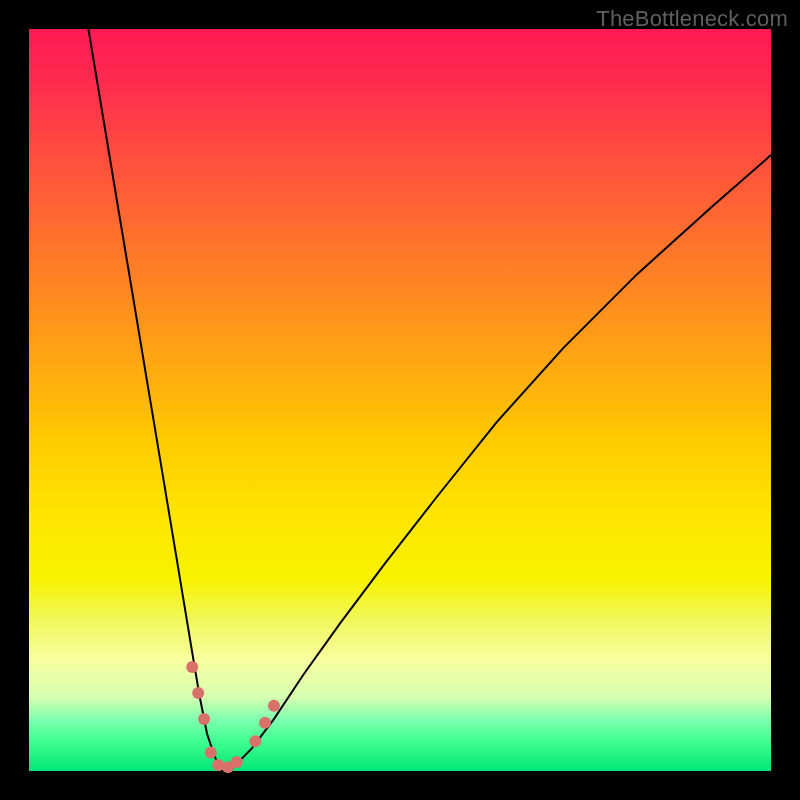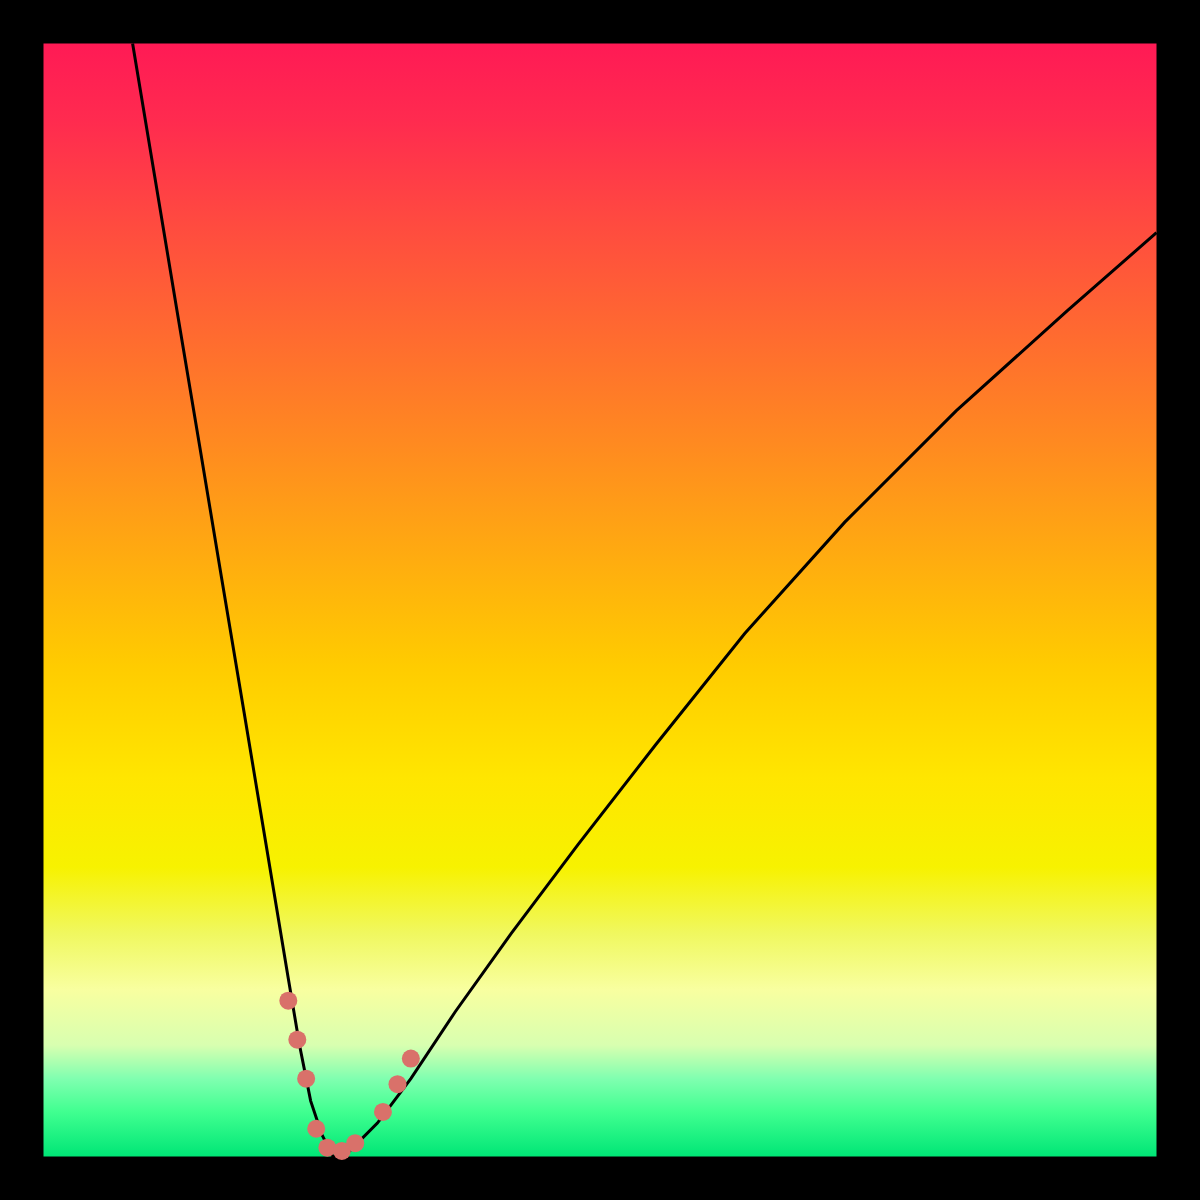--- a/index.html
+++ b/index.html
@@ -51,20 +51,21 @@
     width: 742px;
     height: 742px;
     overflow: visible;
   }
 </style>
 </head>
 <body>
 
 <div class="frame">
 
+  <div class="watermark">TheBottleneck.com</div>
 
   <div class="plot-area">
     <svg class="curve" viewBox="0 0 742 742" preserveAspectRatio="none">
       <path fill="none" stroke="#000" stroke-width="2" d="M59.4 0.0 L74.2 89.0 L89.0 178.1 L103.9 267.1 L118.7 356.2 L133.6 445.2 L148.4 534.2 L163.2 623.3 L170.7 667.8 L178.1 704.9 L185.5 727.2 L192.9 742.0 L200.3 742.0 L207.8 734.6 L222.6 719.7 L244.9 690.1 L274.5 645.5 L311.6 593.6 L356.2 534.2 L408.1 467.5 L467.5 393.3 L534.2 319.1 L608.4 244.9 L682.6 178.1 L742.0 126.1"></path>
       <g>
           <circle cx="163.2" cy="638.1" r="6" fill="#d9716a"></circle>
           <circle cx="169.2" cy="664.1" r="6" fill="#d9716a"></circle>
           <circle cx="175.1" cy="690.1" r="6" fill="#d9716a"></circle>
           <circle cx="181.8" cy="723.5" r="6" fill="#d9716a"></circle>
           <circle cx="189.2" cy="736.1" r="6" fill="#d9716a"></circle>

